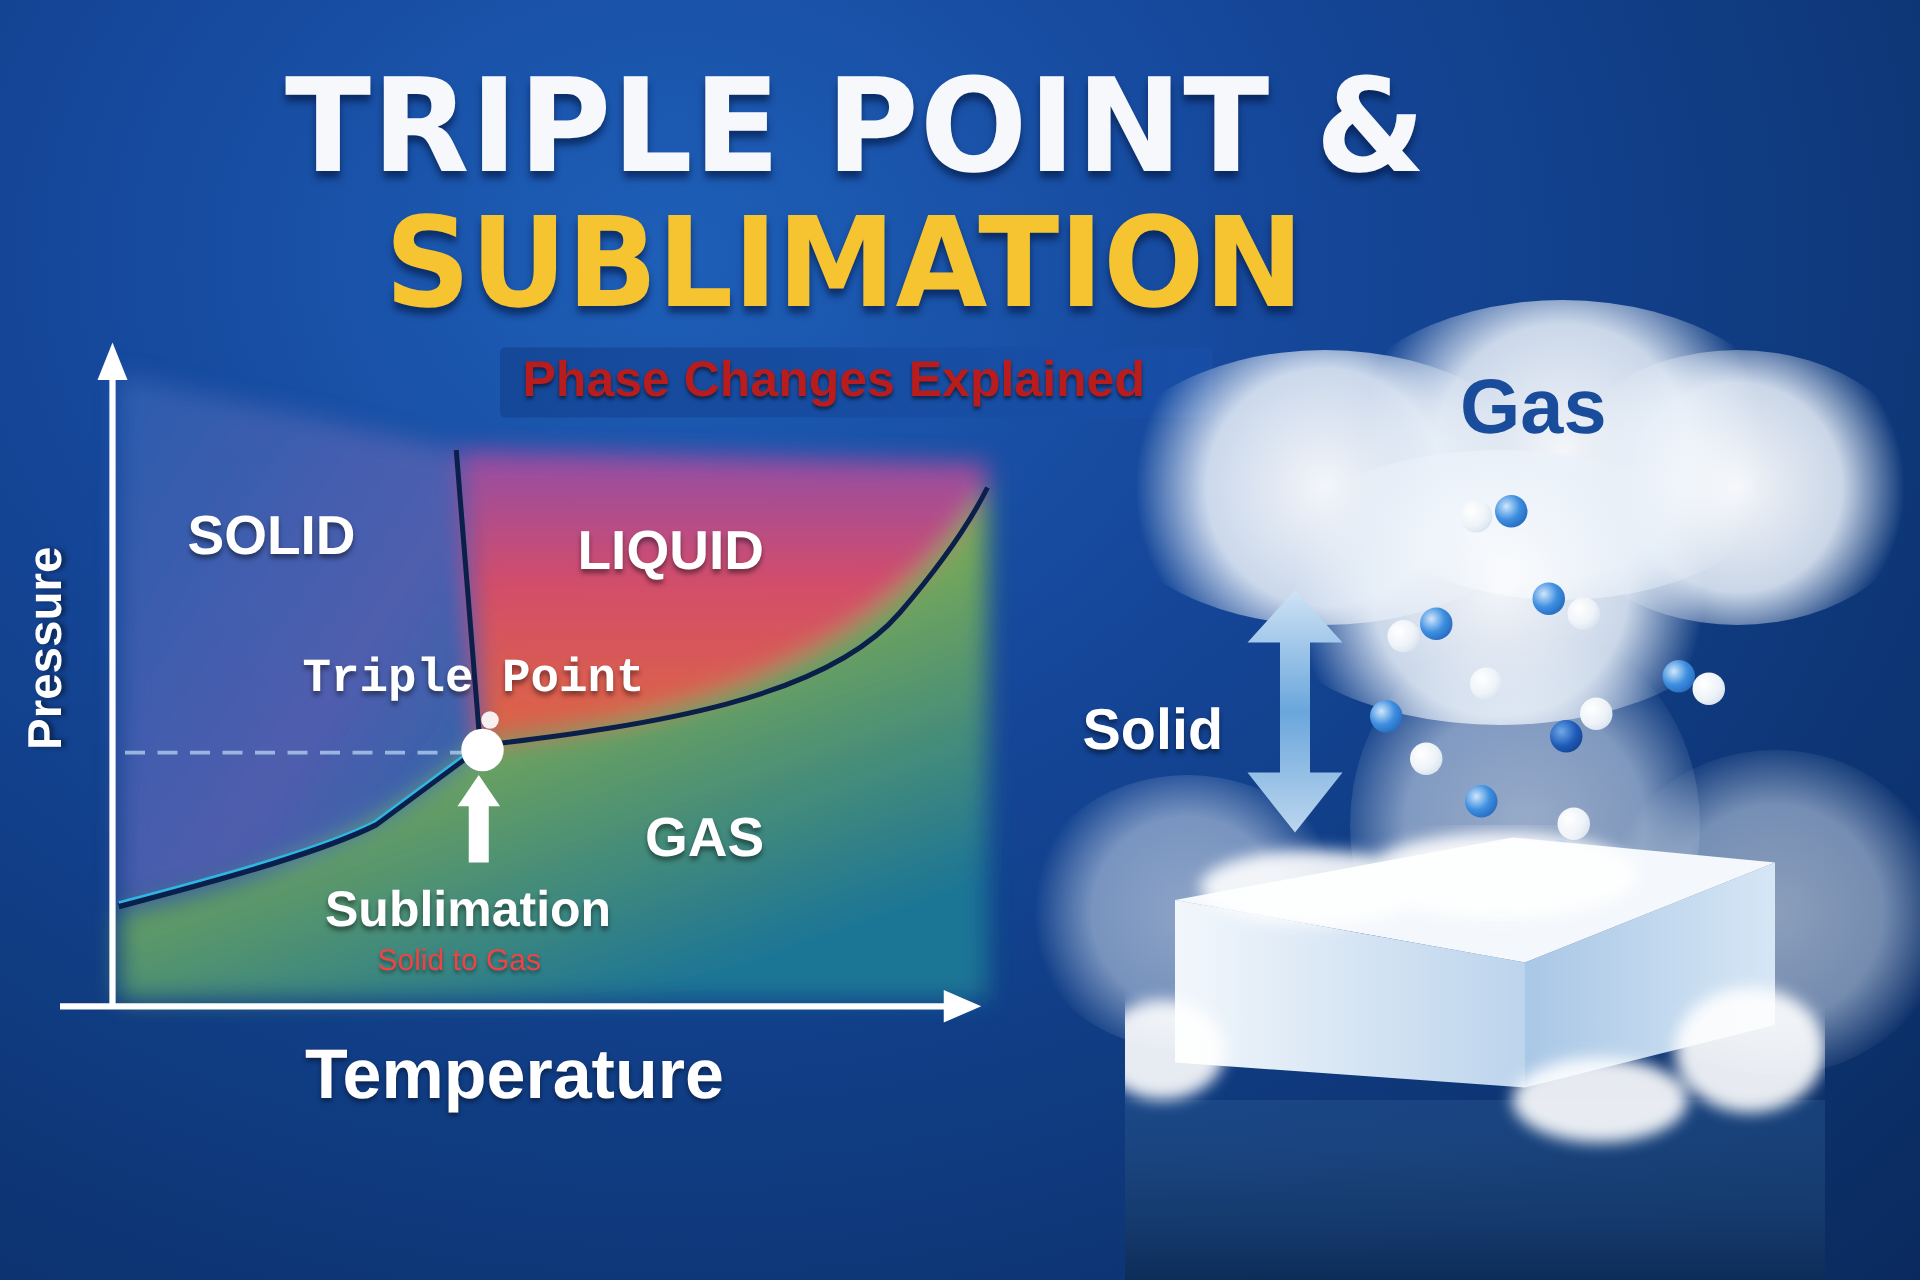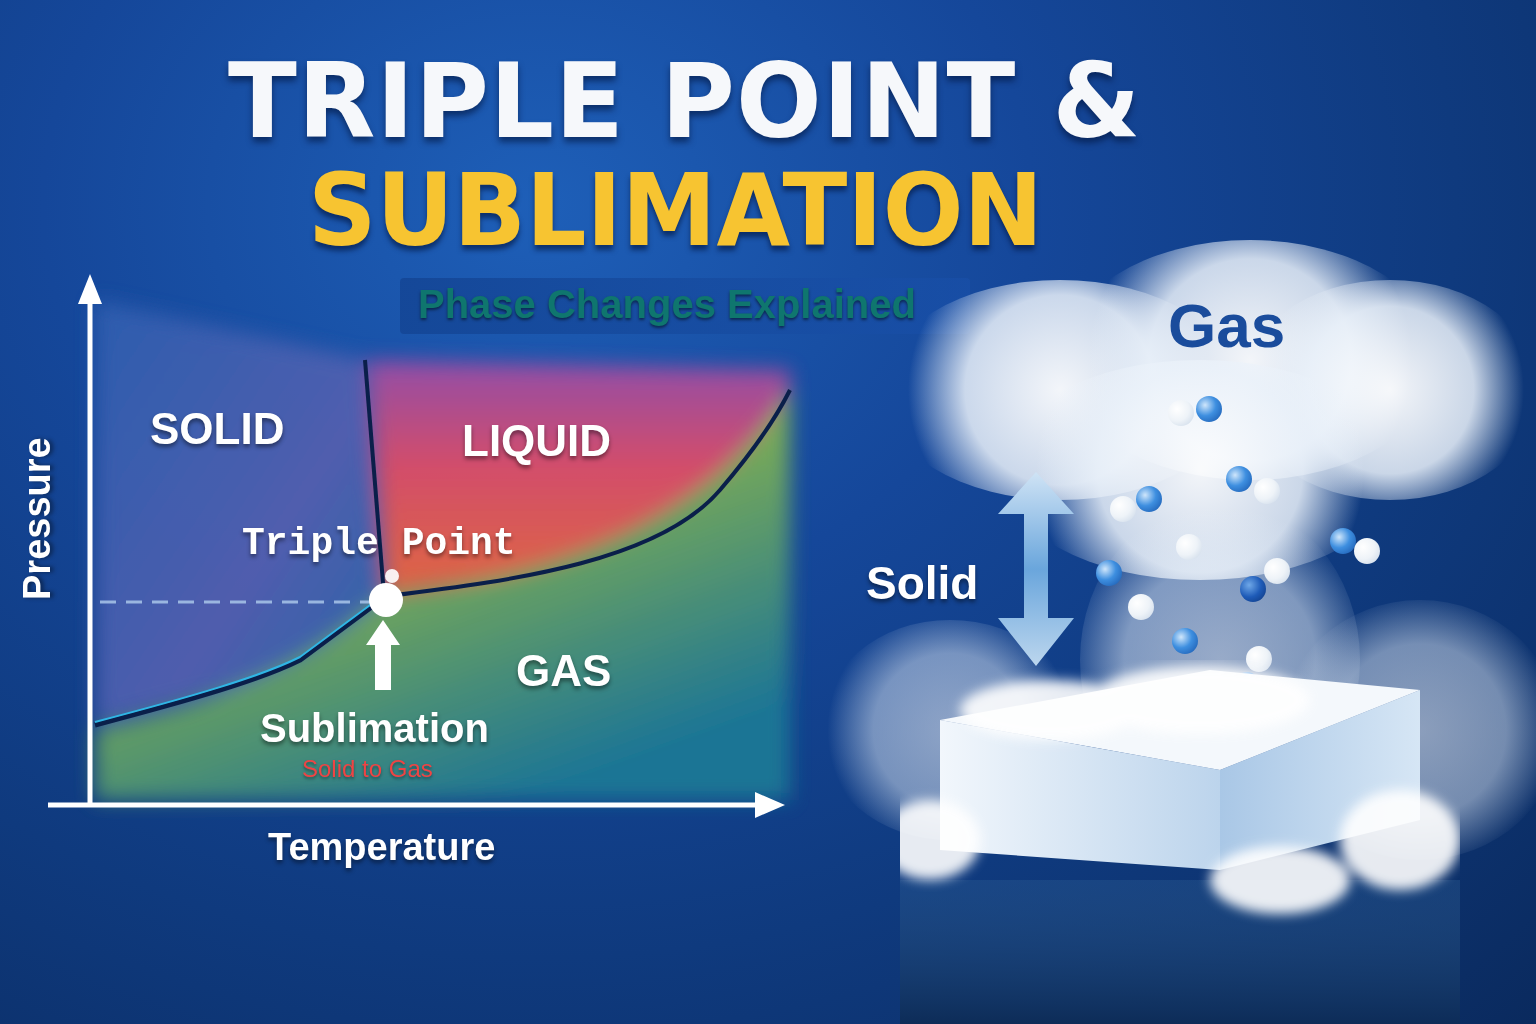--- a/index.html
+++ b/index.html
@@ -5,21 +5,21 @@
   html,body{margin:0;padding:0;}
   body{width:1536px;height:1024px;overflow:hidden;position:relative;
     font-family:"Liberation Sans","DejaVu Sans",sans-serif;
     background:radial-gradient(ellipse at 35% 20%, #1e5fb8 0%, #15479a 35%, #0f3a7e 65%, #0a2a5e 100%);}
   .abs{position:absolute;}
   .title1{left:228px;top:40px;font-size:104px;font-weight:900;color:#f6f8fb;letter-spacing:1px;
     text-shadow:0 5px 6px rgba(0,20,60,.6);font-family:"DejaVu Sans","Liberation Sans",sans-serif;transform:scaleX(.97);transform-origin:left;}
   .title2{left:308px;top:152px;font-size:100px;font-weight:900;color:#f7c431;
     text-shadow:0 5px 6px rgba(0,20,60,.6);font-family:"DejaVu Sans","Liberation Sans",sans-serif;transform:scaleX(.95);transform-origin:left;}
   .subtitle-bar{left:400px;top:278px;width:570px;height:56px;background:linear-gradient(90deg,rgba(20,70,150,.9),rgba(25,80,170,.6));border-radius:4px;}
-  .subtitle{left:418px;top:282px;font-size:40px;font-weight:bold;color:#0f766e;text-shadow:0 2px 3px rgba(0,0,0,.5);}
+  .subtitle{left:418px;top:282px;font-size:40px;font-weight:bold;color:#b91c1c;text-shadow:0 2px 3px rgba(0,0,0,.5);}
   .lbl{font-weight:bold;color:#fff;text-shadow:0 3px 4px rgba(0,0,0,.45);}
   .cloud{border-radius:50%;background:radial-gradient(circle, rgba(255,255,255,.95) 0%, rgba(235,242,250,.85) 45%, rgba(210,225,245,0) 72%);}
   .mol{width:26px;height:26px;border-radius:50%;}
   .m-w{background:radial-gradient(circle at 35% 35%,#fff 0%,#eef3f8 50%,#c7d5e6 100%);}
   .m-b{background:radial-gradient(circle at 35% 35%,#cfe6fb 0%,#3e8fe0 45%,#1653a8 100%);}
   .m-d{background:radial-gradient(circle at 35% 35%,#6fa8e8 0%,#1e5bb8 50%,#0c3378 100%);}
 </style>
 </head>
 <body>
 
@@ -68,21 +68,21 @@
 
   <path d="M383 360 L400 385 L391 385 L391 430 L375 430 L375 385 L366 385 Z" fill="#fff"></path>
 
   <line x1="90" y1="30" x2="90" y2="545" stroke="#fff" stroke-width="5"></line>
   <path d="M90 14 L78 44 L102 44 Z" fill="#fff"></path>
   <line x1="48" y1="545" x2="765" y2="545" stroke="#fff" stroke-width="5"></line>
   <path d="M785 545 L755 532 L755 558 Z" fill="#fff"></path>
 </svg>
 
 <div class="abs lbl" style="left:16px;top:600px;font-size:38px;transform:rotate(-90deg);transform-origin:left top;">Pressure</div>
-<div class="abs lbl" style="left:268px;top:826px;font-size:38px;">Temperature</div>
+<div class="abs lbl" style="left:244px;top:826px;font-size:56px;">Temperature</div>
 <div class="abs lbl" style="left:150px;top:404px;font-size:44px;">SOLID</div>
 <div class="abs lbl" style="left:462px;top:416px;font-size:44px;">LIQUID</div>
 <div class="abs lbl" style="left:516px;top:646px;font-size:44px;">GAS</div>
 <div class="abs lbl" style="left:242px;top:522px;font-size:38px;font-family:Liberation Mono, monospace;">Triple Point</div>
 <div class="abs lbl" style="left:260px;top:706px;font-size:40px;">Sublimation</div>
 <div class="abs" style="left:302px;top:755px;font-size:24px;color:#ef4444;text-shadow:0 2px 3px rgba(0,0,0,.4);">Solid to Gas</div>
 
 <div class="abs" style="left:860px;top:240px;width:676px;height:560px;">
   <div class="abs cloud" style="left:20px;top:40px;width:360px;height:220px;"></div>
   <div class="abs cloud" style="left:200px;top:0px;width:380px;height:240px;"></div>

